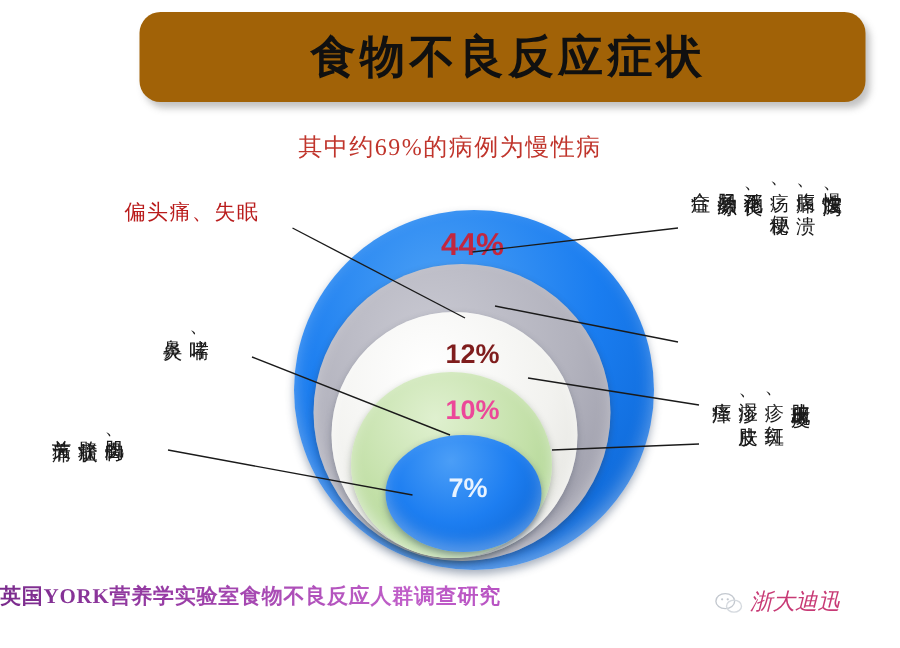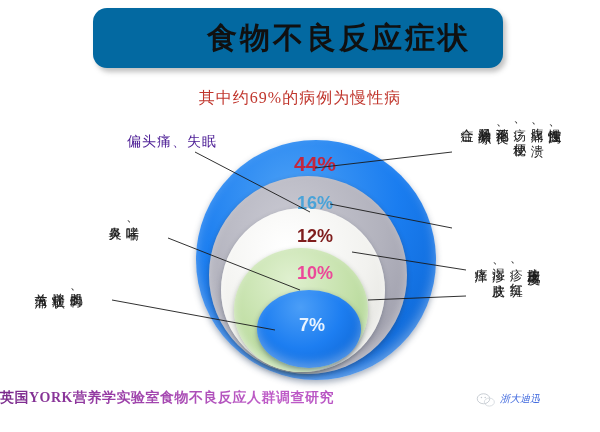--- a/index.html
+++ b/index.html
@@ -4,22 +4,22 @@
 <style>
   html,body{margin:0;padding:0;}
   body{
     width:600px;height:432px;overflow:hidden;position:relative;
     background:#ffffff;
     font-family:"Liberation Serif","DejaVu Serif",serif;
   }
 
   
   .title-box{
-    position:absolute;left:93px;top:8px;width:410px;height:60px;
-    background:#0369a1;border-radius:14px;
+    position:absolute;left:93px;top:8px;width:484px;height:60px;
+    background:#a16207;border-radius:14px;
     box-shadow:3px 4px 5px rgba(120,120,120,.45);
   }
   .title-text{
     position:absolute;left:0;top:0;width:492px;height:60px;
     display:flex;align-items:center;justify-content:center;
     font-size:30px;font-weight:bold;color:#101010;
     letter-spacing:3px;
   }
 
   .subtitle{
@@ -77,65 +77,63 @@
     display:flex;flex-direction:row-reverse;
     font-size:13px;color:#1a1a1a;line-height:1.12;
     font-family:"Liberation Serif","DejaVu Serif",serif;
   }
   .vcol{
     writing-mode:vertical-rl;text-orientation:upright;
     margin-left:3px;white-space:nowrap;letter-spacing:1px;
   }
 
   .hlabel{
-    position:absolute;font-size:14px;color:#4c1d95;white-space:nowrap;
+    position:absolute;font-size:14px;color:#b91c1c;white-space:nowrap;
     letter-spacing:1px;
-    margin-left:44px;
   }
 
   
   .lbl-migraine{left:83px;top:133px;}
   .lbl-resp{left:104px;top:216px;}
   .lbl-musculo{left:30px;top:283px;}
   .lbl-gi{left:456px;top:118px;}
   .lbl-skin{left:470px;top:258px;}
 
   
   .footer{
     position:absolute;left:0;top:389px;width:492px;text-align:left;
     font-size:14px;font-weight:bold;letter-spacing:.5px;
     background:linear-gradient(90deg,#7a2b8c 0%, #9b3fa8 25%, #c05fc9 55%, #b047bd 80%, #8e2f9e 100%);
     -webkit-background-clip:text;background-clip:text;
     color:transparent;-webkit-text-fill-color:transparent;
   }
   .watermark{
     position:absolute;left:476px;top:392px;
-    display:flex;align-items:flex-start;gap:4px;
-    color:#1d4ed8;font-size:10px;font-style:italic;opacity:.85;
+    display:flex;align-items:center;gap:4px;
+    color:#be185d;font-size:15px;font-style:italic;opacity:.85;
   }
   .wm-icon{width:20px;height:16px;display:block;}
 </style>
 </head>
 <body>
 
 <div class="title-box">
   <div class="title-text">食物不良反应症状</div>
 </div>
 
 <div class="subtitle">其中约69%的病例为慢性病</div>
 
 <div class="circles">
   <div class="ring ring-44"></div>
   <div class="ring ring-16"></div>
   <div class="ring ring-12"></div>
   <div class="ring ring-10"></div>
   <div class="ring ring-7"></div>
 
   <div class="pct pct-44">44%</div>
-  <div class="pct pct-16">16%</div>
   <div class="pct pct-12">12%</div>
   <div class="pct pct-10">10%</div>
   <div class="pct pct-7">7%</div>
 </div>
 
 <svg class="leaders" viewBox="0 0 600 432">
   <g stroke="#1a1a1a" stroke-width="0.9" fill="none">
     <line x1="195" y1="152" x2="310" y2="212"></line>
     <line x1="168" y1="238" x2="300" y2="290"></line>
     <line x1="112" y1="300" x2="275" y2="330"></line>

